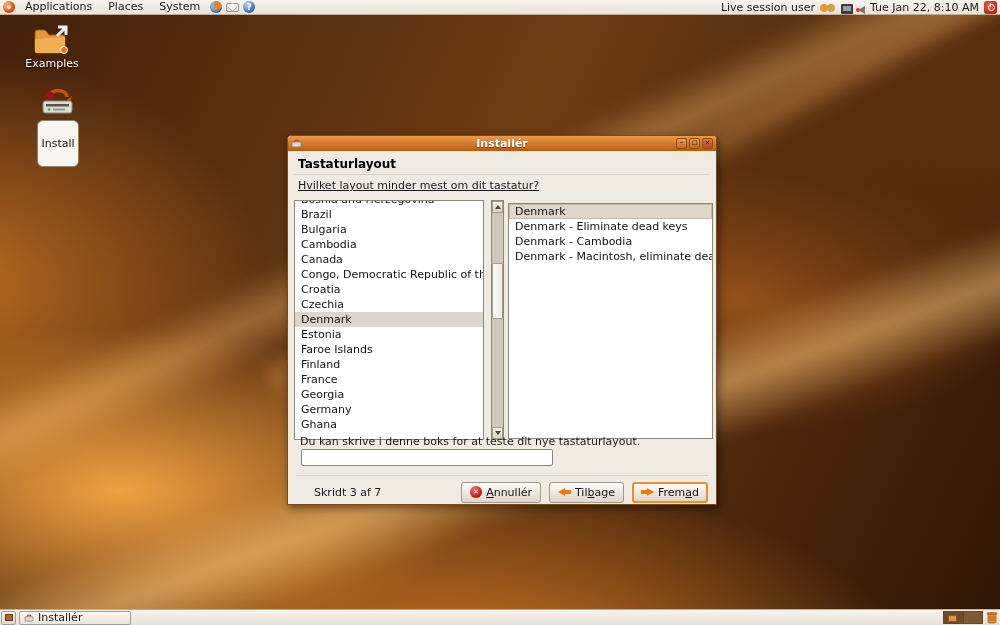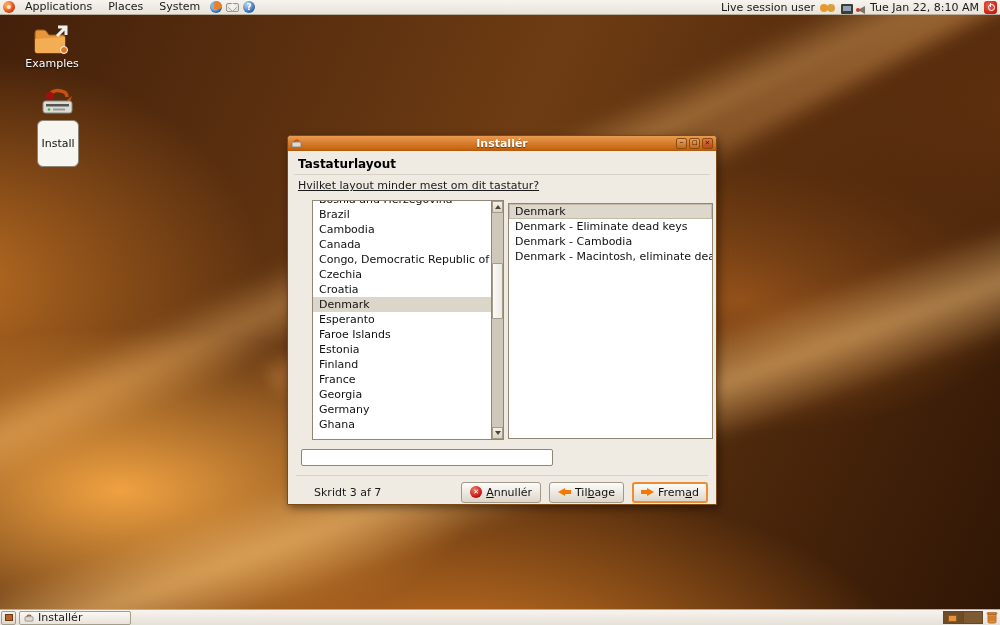--- a/index.html
+++ b/index.html
@@ -78,21 +78,21 @@
   .tb-min::before{ content:"–"; margin-top:-1px;}
   .tb-max::before{ content:"▫"; font-size:9px; margin-top:-1px;}
   .tb-close::before{ content:"✕"; font-size:7px; }
 
   .win-body { position:relative; height:444px; }
   .win-heading { position:absolute; left:10px; top:6px; font-size:12px; font-weight:bold; color:#000; }
   .heading-sep { position:absolute; left:6px; right:6px; top:23px; border-top:1px solid #d8d2c6; }
   .win-question { position:absolute; left:10px; top:28px;text-decoration:underline; }
 
   .list { position:absolute; background:#fff; border:1px solid #8f8676; overflow:hidden; }
-  .layout-list { left:24px; top:49px; width:190px; height:240px; }
+  .layout-list { left:6px; top:49px; width:190px; height:240px; }
   .variant-list { left:220px; top:52px; width:205px; height:236px; }
   .list-inner { position:absolute; inset:0; overflow:hidden; }
   .list-row { height:15px; line-height:15px; padding-left:6px; white-space:nowrap; color:#111; }
   .list-row.clipped-top { margin-top:-9px; }
   .list-row.selected { background:#dcd6ca; }
   .variant-list .list-row.selected { background:#ded8cc; box-shadow:inset 0 0 0 1px #c2bbaa; }
 
   .scrollbar { position:absolute; left:203px; top:49px; width:13px; height:240px;
     background:#cfc7ba; border:1px solid #8f8676; }
   .sb-btn { position:absolute; left:0; width:11px; height:12px; background:linear-gradient(#f4f1ea,#d9d2c5);
@@ -216,29 +216,29 @@
 
     <div class="win-body">
       <div class="win-heading">Tastaturlayout</div>
       <div class="heading-sep"></div>
       <div class="win-question">Hvilket layout minder mest om dit tastatur?</div>
 
       <div class="list layout-list">
         <div class="list-inner">
           <div class="list-row clipped-top">Bosnia and Herzegovina</div>
           <div class="list-row">Brazil</div>
+          <div class="list-row">Bulgaria</div>
           <div class="list-row">Cambodia</div>
           <div class="list-row">Canada</div>
           <div class="list-row">Congo, Democratic Republic of the</div>
+          <div class="list-row">Croatia</div>
           <div class="list-row">Czechia</div>
-          <div class="list-row">Croatia</div>
           <div class="list-row selected">Denmark</div>
-          <div class="list-row">Esperanto</div>
+          <div class="list-row">Estonia</div>
           <div class="list-row">Faroe Islands</div>
-          <div class="list-row">Estonia</div>
           <div class="list-row">Finland</div>
           <div class="list-row">France</div>
           <div class="list-row">Georgia</div>
           <div class="list-row">Germany</div>
           <div class="list-row">Ghana</div>
         </div>
       </div>
 
       <div class="scrollbar">
         <div class="sb-btn sb-up">
@@ -252,20 +252,21 @@
 
       <div class="list variant-list">
         <div class="list-inner">
           <div class="list-row selected">Denmark</div>
           <div class="list-row">Denmark - Eliminate dead keys</div>
           <div class="list-row">Denmark - Cambodia</div>
           <div class="list-row">Denmark - Macintosh, eliminate dead keys</div>
         </div>
       </div>
 
+      <div class="test-label">Du kan skrive i denne boks for at teste dit nye tastaturlayout.</div>
       <input class="test-input" type="text" value="" style="">
 
       <div class="footer-sep"></div>
       <div class="footer">
         <span class="step-label">Skridt 3 af 7</span>
         <span class="btn-row">
           <button class="btn">
             <span class="cancel-glyph"></span>
             <span><span></span><span class="mn">A</span><span>nnullér</span></span>
           </button>

